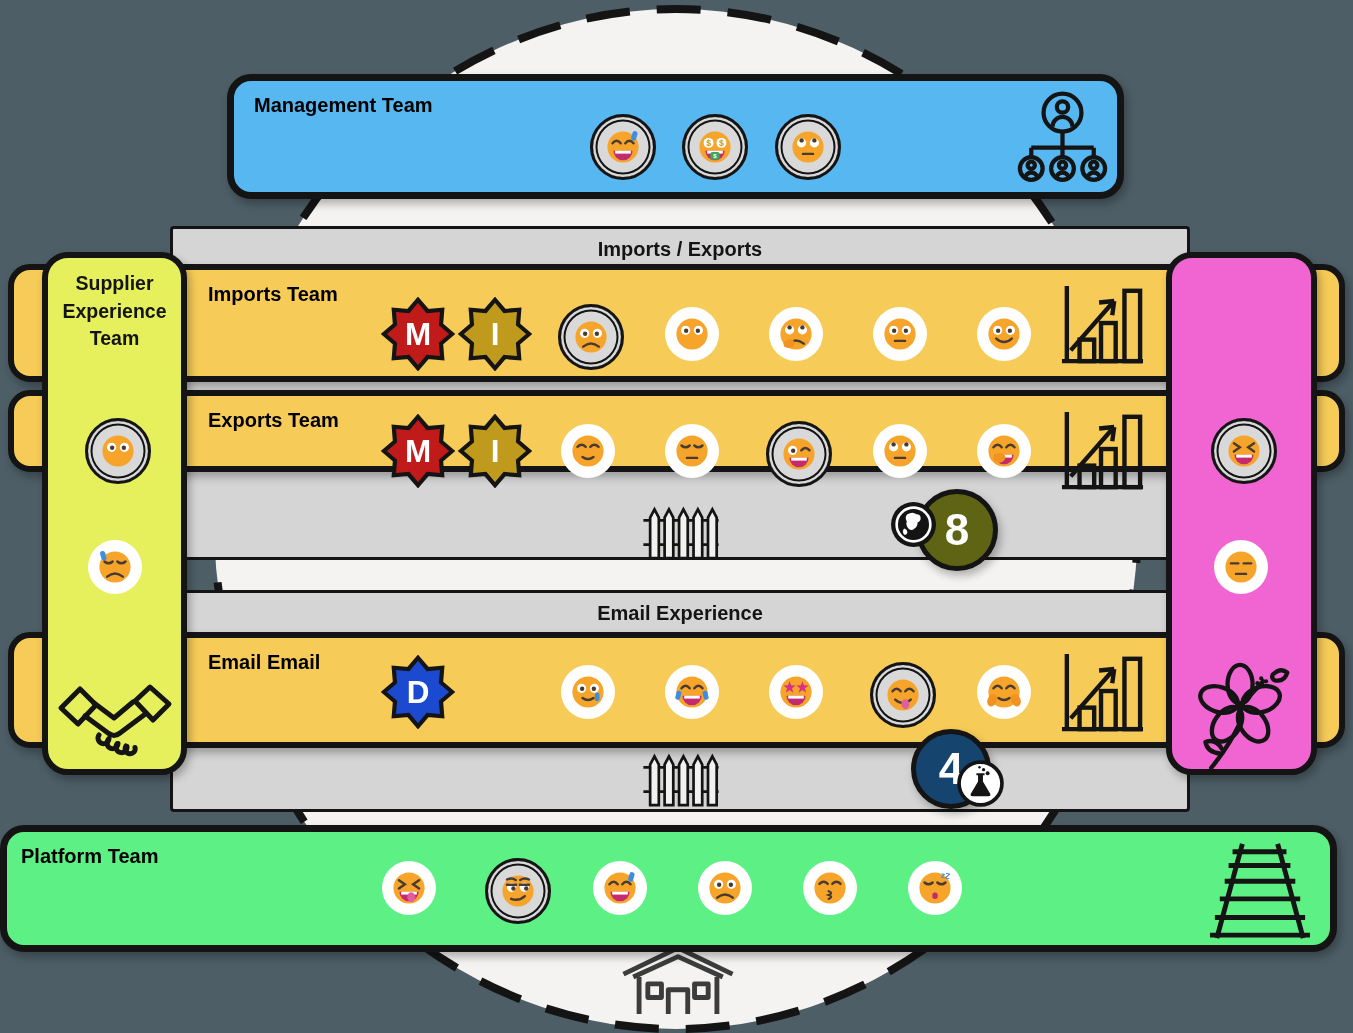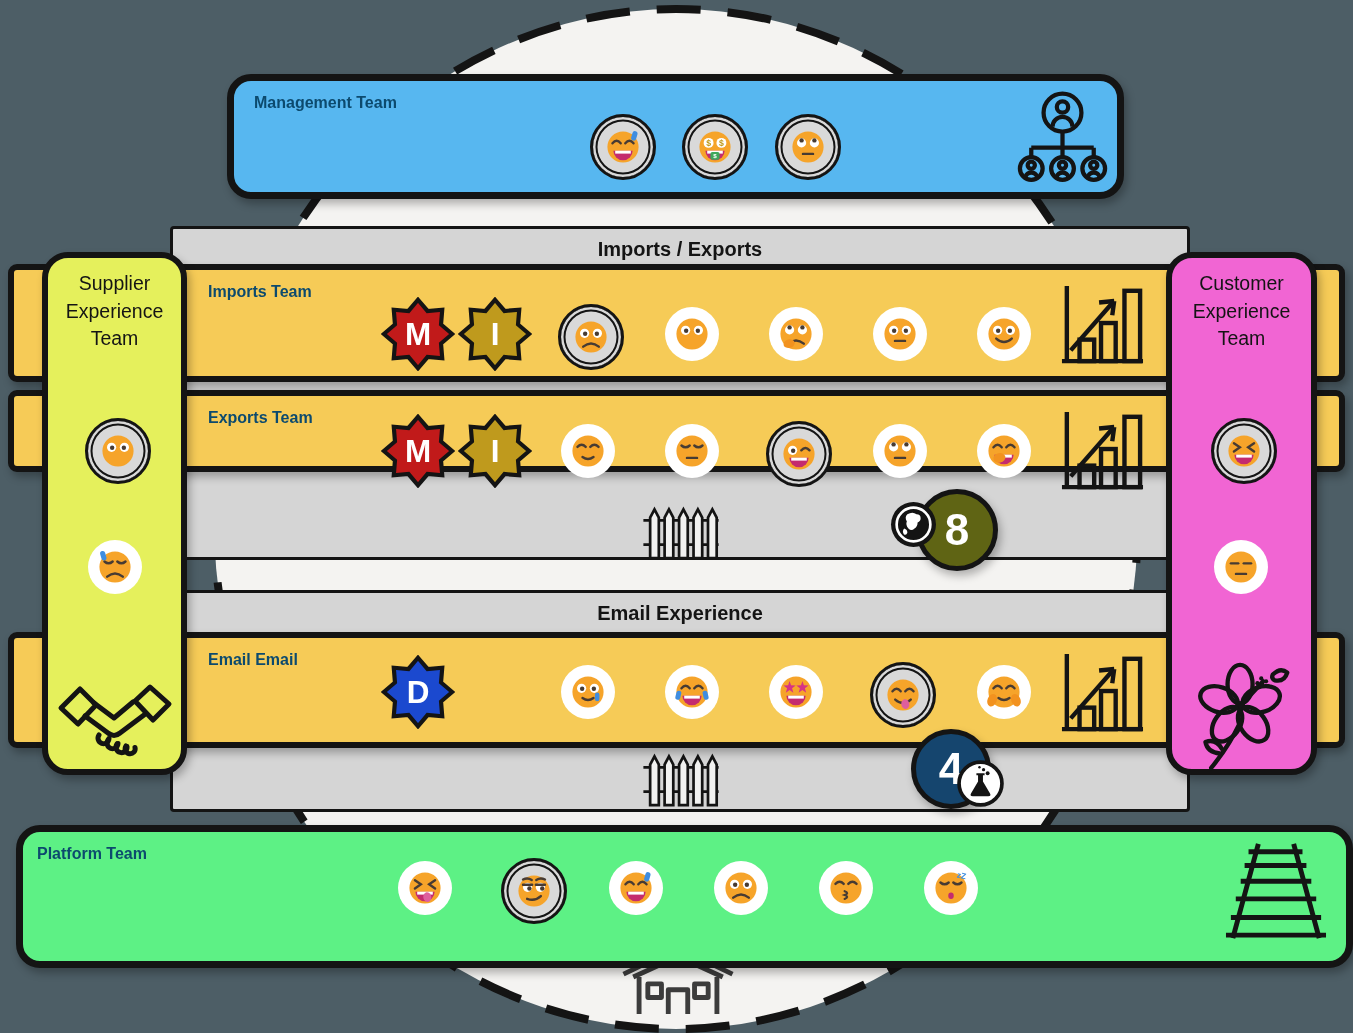--- a/index.html
+++ b/index.html
@@ -4,25 +4,25 @@
 <style>
   html,body{margin:0;padding:0;}
   body{font-family:"Liberation Sans",sans-serif;}
   .scene{position:relative;width:1353px;height:1033px;overflow:hidden;background:#4D5E66;}
   .abs{position:absolute;box-sizing:border-box;}
   .shadow{box-shadow:3px 5px 9px rgba(0,0,0,.28);}
   .title{z-index:2;width:520px;left:423px;top:33px;text-align:center;font-size:22px;font-weight:bold;color:#141414;}
   .boundary-svg{left:0;top:0;z-index:1;}
   .gray-band{z-index:2;border:3px solid #141414;border-radius:4px;}
   .group-title{text-align:center;padding-top:9px;font-size:20px;font-weight:bold;color:#141414;}
-  .strip{z-index:4;border:6px solid #141414;border-radius:9px;}
-  .team-label{position:absolute;top:13px;font-size:16px;font-weight:bold;color:#0c4a6e;}
+  .strip{z-index:4;border:6px solid #141414;border-radius:22px;}
+  .team-label{position:absolute;top:13px;font-size:20px;font-weight:bold;color:#000000;}
   .bigband{z-index:4;border:7px solid #141414;border-radius:24px;}
   .panel{z-index:6;border:6px solid #141414;border-radius:26px;}
-  .panel-title{text-align:center;padding:12px 4px 0 4px;font-size:19.5px;font-weight:normal;line-height:1.42;color:#141414;}
+  .panel-title{text-align:center;padding:12px 4px 0 4px;font-size:19.5px;font-weight:bold;line-height:1.42;color:#141414;}
   .member{position:absolute;border-radius:50%;display:flex;align-items:center;justify-content:center;}
   .member.plain{width:54px;height:54px;background:#ffffff;}
   .member.ringed{width:60px;height:60px;background:#d9d9d9;border:3px solid #141414;
     box-shadow:inset 0 0 0 2.5px #d9d9d9, inset 0 0 0 4.5px #141414;}
   .member svg{width:44px;height:44px;display:block;}
   .burst{position:absolute;width:74px;height:74px;}
   .burst svg{width:100%;height:100%;display:block;}
   .num-badge{position:absolute;z-index:8;border:5px solid #141414;border-radius:50%;
     display:flex;align-items:center;justify-content:center;color:#fff;font-weight:bold;font-size:44px;}
   .icon-box{position:absolute;}
@@ -314,21 +314,21 @@
           </g>
           <g>
             <circle cx="79" cy="84" r="12"></circle>
             <circle cx="79" cy="80.5" r="3.8"></circle>
             <path d="M72.8 93 a6.5 6.5 0 0 1 12.4 0"></path>
           </g>
         </svg>
       </div>
     </div>
 
-  <div class="abs bigband shadow" id="platform-band" style="left: 16px; top: 825px; width: 1337px; height: 143px; background: rgb(93, 241, 133);">
+  <div class="abs bigband shadow" id="platform-band" style="left: 0; top: 825px; width: 1337px; height: 127px; background: rgb(93, 241, 133);">
     <div class="team-label" style="left:14px;">Platform Team</div>
   <div class="member plain" title="😝" style="left: 375px; top: 29px;">
         <svg viewBox="0 0 48 48" xmlns="http://www.w3.org/2000/svg">
           <circle cx="24" cy="24" r="17" fill="#F6A42A"></circle>
           <path d="M13 15.5 L19.5 20 L13 24.5" stroke="#473B33" stroke-width="2.6" fill="none" stroke-linecap="round"></path>
           <path d="M35 15.5 L28.5 20 L35 24.5" stroke="#473B33" stroke-width="2.6" fill="none" stroke-linecap="round"></path>
           <path d="M13.5 28 A10.5 10.5 0 0 0 34.5 28 Z" fill="#C42B6E"></path>
           <rect x="15.5" y="28" width="17" height="3.2" fill="#fff"></rect>
           <ellipse cx="26.5" cy="34" rx="4.4" ry="5.4" fill="#DE5E9E" transform="rotate(-10 26.5 34)"></ellipse>
         </svg>
@@ -423,21 +423,20 @@
           <path d="M38 25 L58 40 L77 24"></path>
           <path d="M29 38 L52 55 Q58 60 64 55 L88 37"></path>
           <path d="M43 57 a5.5 5.5 0 1 0 10 3.5"></path>
           <path d="M52 62 a5.5 5.5 0 1 0 10 3.5"></path>
           <path d="M61 66 a5.5 5.5 0 1 0 10 2.5"></path>
           <path d="M70 68 a5 5 0 1 0 9 1.5"></path>
         </svg>
       </div>
     </div>
   <div class="abs panel shadow" id="panel-right" style="left: 1166px; top: 252px; width: 151px; height: 523px; background: rgb(241, 101, 211);">
-    <div class="panel-title">Customer Experience Team</div>
   <div class="member ringed" title="😆" style="left: 39px; top: 160px;">
         <svg viewBox="0 0 48 48" xmlns="http://www.w3.org/2000/svg">
           <circle cx="24" cy="24" r="17" fill="#F6A42A"></circle>
           <path d="M13 15.5 L19.5 20 L13 24.5" stroke="#473B33" stroke-width="2.6" fill="none" stroke-linecap="round"></path>
           <path d="M35 15.5 L28.5 20 L35 24.5" stroke="#473B33" stroke-width="2.6" fill="none" stroke-linecap="round"></path>
           <path d="M13.5 28 A10.5 10.5 0 0 0 34.5 28 Z" fill="#C42B6E"></path>
           <rect x="15.5" y="28" width="17" height="3.2" fill="#fff"></rect>
         </svg>
       </div>
       <div class="member plain" title="😑" style="left: 42px; top: 282px;">

